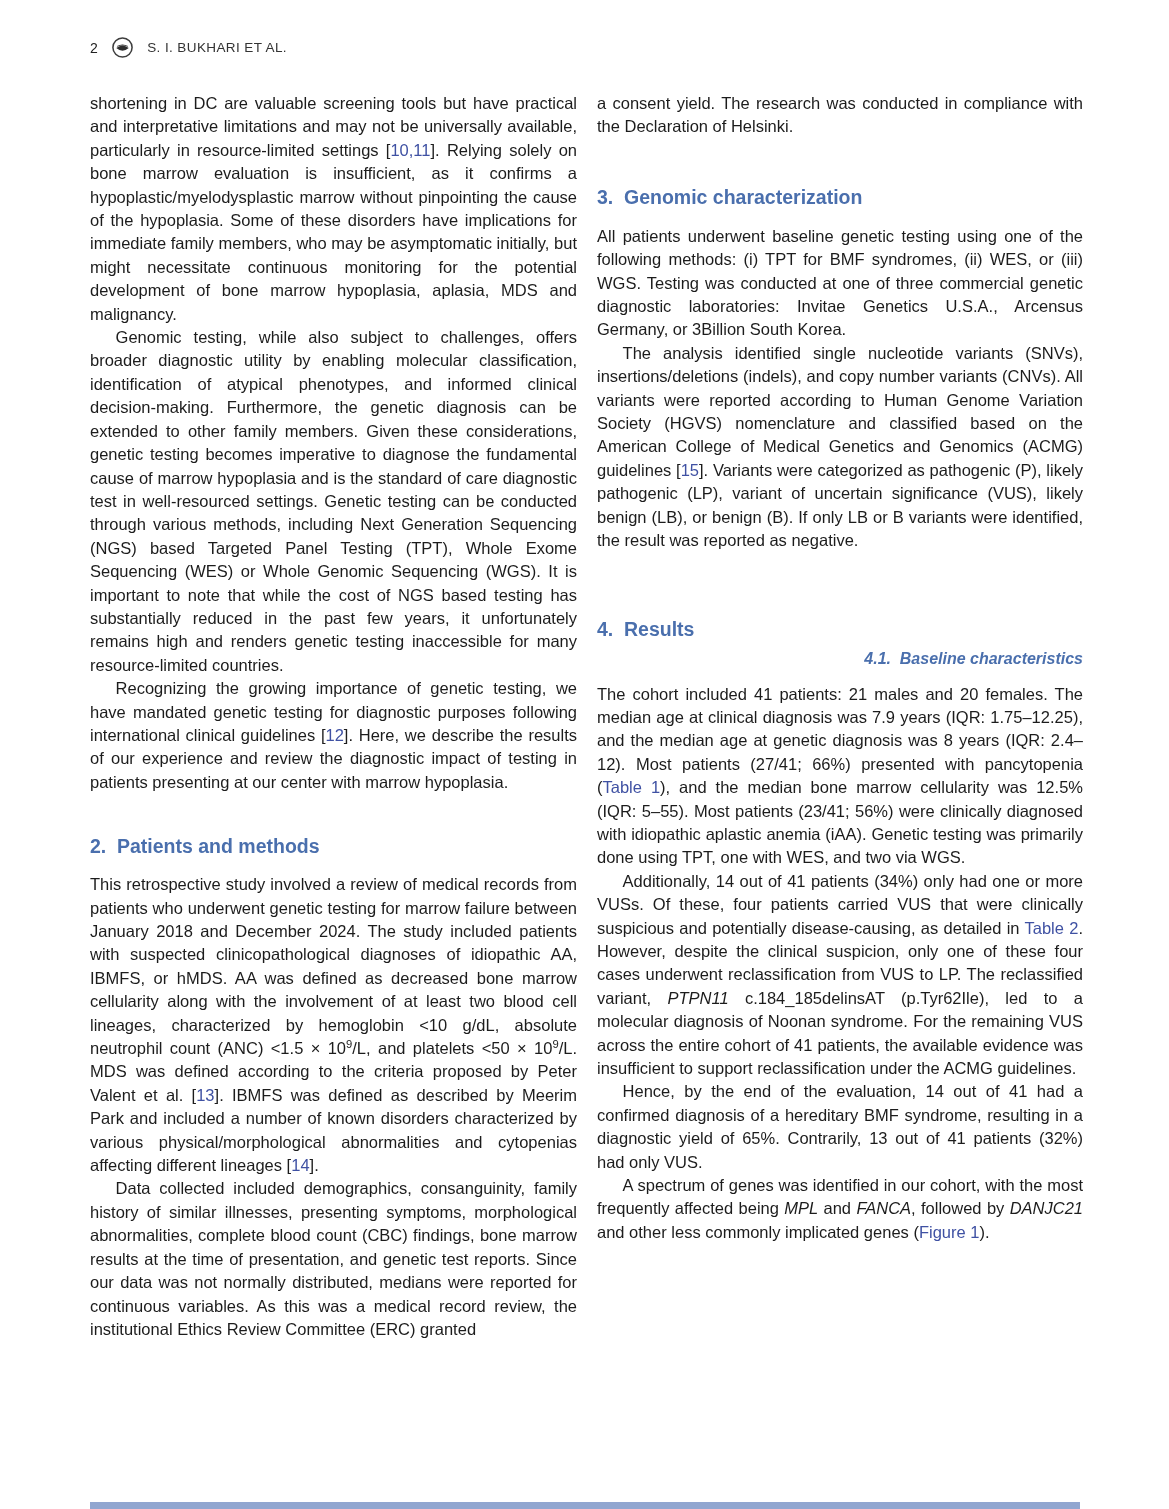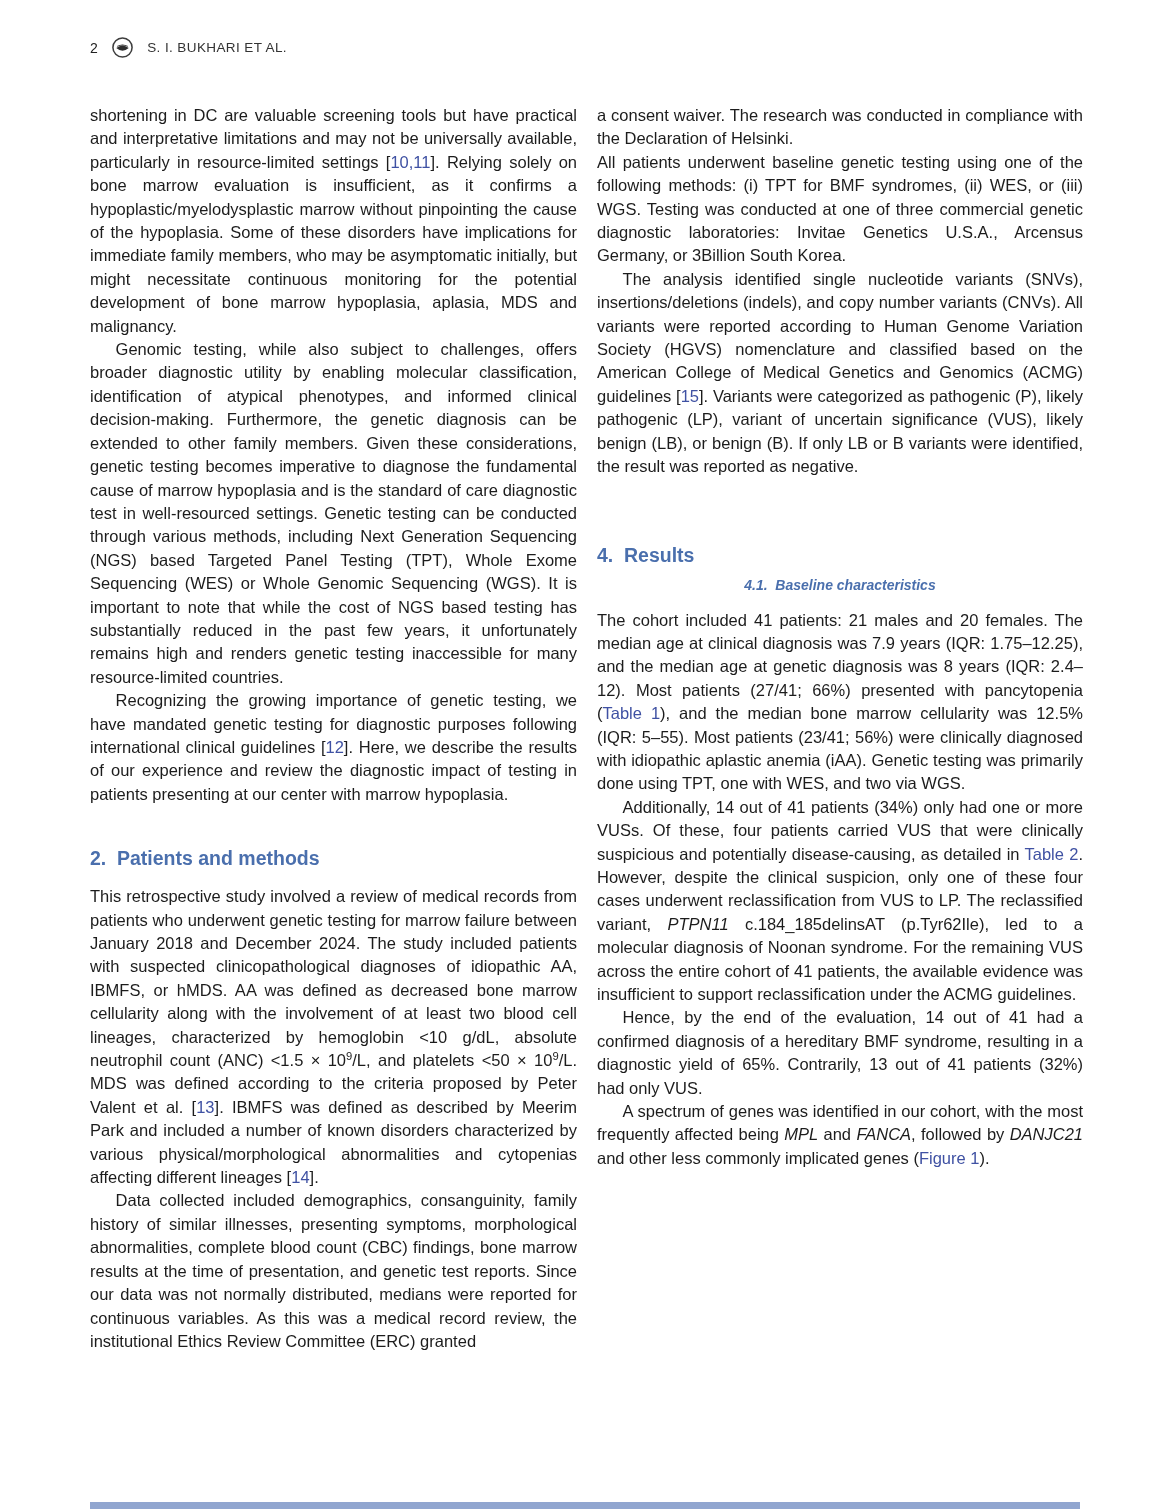--- a/index.html
+++ b/index.html
@@ -14,38 +14,38 @@
   
   #running-head{
     position:absolute;left:90px;top:36px;
     display:flex;align-items:center;gap:13px;
     font-size:13.5px;color:#333;letter-spacing:0.4px;
   }
   #running-head .pagenum{font-size:14px;color:#222;}
   .logo{width:23px;height:23px;display:inline-block;}
   
   .col{
-    position:absolute;top:104px;width:487px;
+    position:absolute;top:92px;width:487px;
     font-size:16.5px;line-height:23.4px;
     text-align:justify;
   }
   #col-left{left:90px;}
   #col-right{left:597px;width:486px;}
   p.para{margin:0;padding:0;}
   p.para.indent{text-indent:1.55em;}
   h2.sec{
     color:var(--heading_blue,#4a6fad);
     font-size:19.5px;line-height:24px;
     font-weight:bold;text-align:left;
     margin:40px 0 15px 0;
   }
   h3.subsec{
     color:var(--heading_blue,#4a6fad);
-    font-size:14px;line-height:22px;
-    font-weight:bold;font-style:italic;text-align:center;
+    font-size:16px;line-height:22px;
+    font-weight:bold;font-style:italic;text-align:right;
     margin:0 0 13px 0;
   }
   .sec-num{margin-right:0.55em;}
   #h3-genomic{margin-top:46px;margin-bottom:16px;}
   #h4-results{margin-top:64px;margin-bottom:7px;}
   #h42-cumulative{margin-top:40px;}
   
   .seg-plain{color:inherit;}
   .seg-link{color:var(--link_blue,#3f51a3);}
   .seg-italic{font-style:italic;}
@@ -80,21 +80,24 @@
     <p class="para indent"><span class="seg-plain">Genomic testing, while also subject to challenges, offers broader diagnostic utility by enabling molecular classification, identification of atypical phenotypes, and informed clinical decision-making. Furthermore, the genetic diagnosis can be extended to other family members. Given these considerations, genetic testing becomes imperative to diagnose the fundamental cause of marrow hypoplasia and is the standard of care diagnostic test in well-resourced settings. Genetic testing can be conducted through various methods, including Next Generation Sequencing (NGS) based Targeted Panel Testing (TPT), Whole Exome Sequencing (WES) or Whole Genomic Sequencing (WGS). It is important to note that while the cost of NGS based testing has substantially reduced in the past few years, it unfortunately remains high and renders genetic testing inaccessible for many resource-limited countries.</span></p>
     <p class="para indent"><span class="seg-plain">Recognizing the growing importance of genetic testing, we have mandated genetic testing for diagnostic purposes following international clinical guidelines [</span><span class="seg-link">12</span><span class="seg-plain">]. Here, we describe the results of our experience and review the diagnostic impact of testing in patients presenting at our center with marrow hypoplasia.</span></p>
     <h2 class="sec" id="h2-patients">
       <span class="sec-num">2.</span><span>Patients and methods</span>
     </h2>
     <p class="para"><span class="seg-plain">This retrospective study involved a review of medical records from patients who underwent genetic testing for marrow failure between January 2018 and December 2024. The study included patients with suspected clinicopathological diagnoses of idiopathic AA, IBMFS, or hMDS. AA was defined as decreased bone marrow cellularity along with the involvement of at least two blood cell lineages, characterized by hemoglobin &lt;10 g/dL, absolute neutrophil count (ANC) &lt;1.5 × 10</span><span class="seg-sup">9</span><span class="seg-plain">/L, and platelets &lt;50 × 10</span><span class="seg-sup">9</span><span class="seg-plain">/L. MDS was defined according to the criteria proposed by Peter Valent et al. [</span><span class="seg-link">13</span><span class="seg-plain">]. IBMFS was defined as described by Meerim Park and included a number of known disorders characterized by various physical/morphological abnormalities and cytopenias affecting different lineages [</span><span class="seg-link">14</span><span class="seg-plain">].</span></p>
     <p class="para indent"><span class="seg-plain">Data collected included demographics, consanguinity, family history of similar illnesses, presenting symptoms, morphological abnormalities, complete blood count (CBC) findings, bone marrow results at the time of presentation, and genetic test reports. Since our data was not normally distributed, medians were reported for continuous variables. As this was a medical record review, the institutional Ethics Review Committee (ERC) granted</span></p>
   </div>
 
   <div class="col" id="col-right">
-    <p class="para"><span class="seg-plain">a consent waiver. The research was conducted in compliance with the Declaration of Helsinki.</span></p>
+    <p class="para"><span class="seg-plain">a consent yield. The research was conducted in compliance with the Declaration of Helsinki.</span></p>
+    <h2 class="sec" id="h3-genomic">
+      <span class="sec-num">3.</span><span>Genomic characterization</span>
+    </h2>
     <p class="para"><span class="seg-plain">All patients underwent baseline genetic testing using one of the following methods: (i) TPT for BMF syndromes, (ii) WES, or (iii) WGS. Testing was conducted at one of three commercial genetic diagnostic laboratories: Invitae Genetics U.S.A., Arcensus Germany, or 3Billion South Korea.</span></p>
     <p class="para indent"><span class="seg-plain">The analysis identified single nucleotide variants (SNVs), insertions/deletions (indels), and copy number variants (CNVs). All variants were reported according to Human Genome Variation Society (HGVS) nomenclature and classified based on the American College of Medical Genetics and Genomics (ACMG) guidelines [</span><span class="seg-link">15</span><span class="seg-plain">]. Variants were categorized as pathogenic (P), likely pathogenic (LP), variant of uncertain significance (VUS), likely benign (LB), or benign (B). If only LB or B variants were identified, the result was reported as negative.</span></p>
     <h2 class="sec" id="h4-results">
       <span class="sec-num">4.</span><span>Results</span>
     </h2>
     <h3 class="subsec" id="h41-baseline">
       <span class="sec-num">4.1.</span><span>Baseline characteristics</span>
     </h3>
     <p class="para"><span class="seg-plain">The cohort included 41 patients: 21 males and 20 females. The median age at clinical diagnosis was 7.9 years (IQR: 1.75–12.25), and the median age at genetic diagnosis was 8 years (IQR: 2.4–12). Most patients (27/41; 66%) presented with pancytopenia (</span><span class="seg-link">Table 1</span><span class="seg-plain">), and the median bone marrow cellularity was 12.5% (IQR: 5–55). Most patients (23/41; 56%) were clinically diagnosed with idiopathic aplastic anemia (iAA). Genetic testing was primarily done using TPT, one with WES, and two via WGS.</span></p>
     <p class="para indent"><span class="seg-plain">Additionally, 14 out of 41 patients (34%) only had one or more VUSs. Of these, four patients carried VUS that were clinically suspicious and potentially disease-causing, as detailed in </span><span class="seg-link">Table 2</span><span class="seg-plain">. However, despite the clinical suspicion, only one of these four cases underwent reclassification from VUS to LP. The reclassified variant, </span><span class="seg-italic">PTPN11</span><span class="seg-plain"> c.184_185delinsAT (p.Tyr62Ile), led to a molecular diagnosis of Noonan syndrome. For the remaining VUS across the entire cohort of 41 patients, the available evidence was insufficient to support reclassification under the ACMG guidelines.</span></p>

